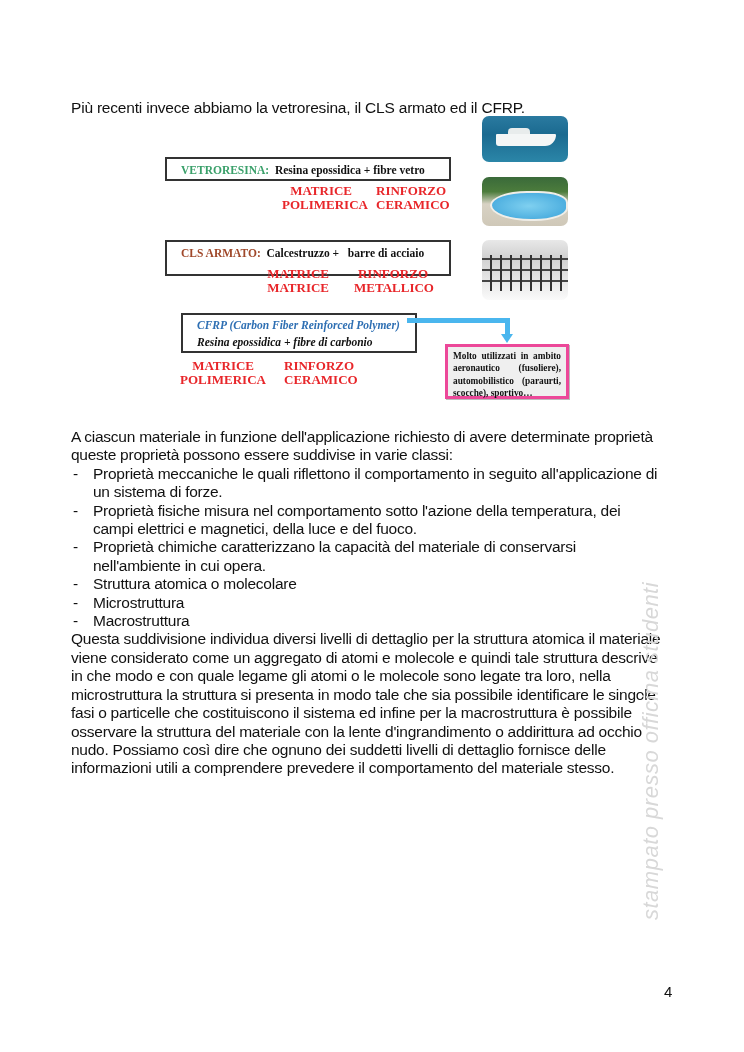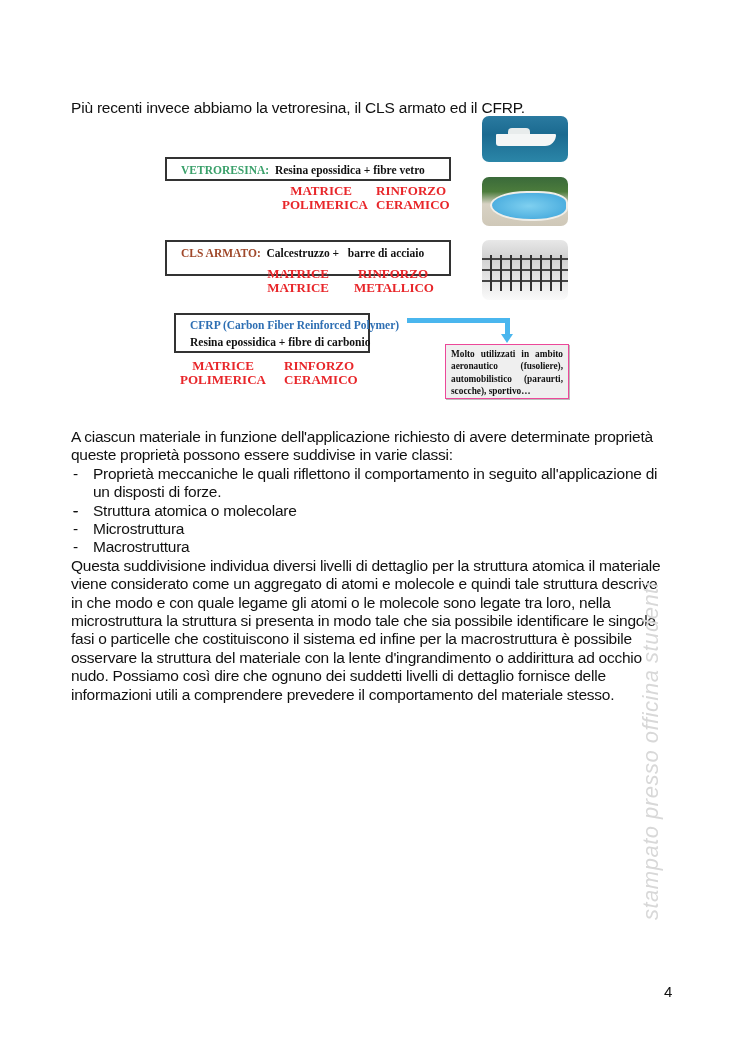--- a/index.html
+++ b/index.html
@@ -59,21 +59,21 @@
       position: absolute; left: 505px; top: 318px; width: 5px; height: 18px;
       background: #4ab6ee;
     }
     .arrow-head {
       position: absolute; left: 501px; top: 334px; width: 0; height: 0;
       border-left: 6.5px solid transparent; border-right: 6.5px solid transparent;
       border-top: 9px solid #4ab6ee;
     }
     .notebox {
       position: absolute; left: 445px; top: 344px; width: 124px; height: 55px;
-      box-sizing: border-box; border: 1px solid #ec4899; background: #efefef;
+      box-sizing: border-box; border: 3px solid #ec4899; background: #efefef;
       font-size: 9.3px; line-height: 12.3px; padding: 3px 5px; color: #111;
       box-shadow: 1px 1px 0 #bbb; text-align: justify;
     }
     .body {
       position: absolute; left: 71px; top: 428px; width: 590px;
       font-size: 15.5px; line-height: 18.4px; letter-spacing: -0.25px;
     }
     .body p { margin: 0; }
     .body .li { position: relative; padding-left: 22px; margin: 0; }
     .body .li .dash { position: absolute; left: 2px; top: 0; }
@@ -120,44 +120,44 @@
 </div>
 <div class="lbl serif" style="left:259px; top:267px; width:70px;">
   <div>MATRICE</div>
   <div>MATRICE</div>
 </div>
 <div class="lbl serif" style="left:354px; top:267px; width:74px;">
   <div>RINFORZO</div>
   <div>METALLICO</div>
 </div>
 
-<div class="defbox serif" style="left:174px; top:313px; width:196px; height:40px; line-height:17px;">
+<div class="defbox serif" style="left:181px; top:313px; width:236px; height:40px; line-height:17px;font-style:italic;">
   <div class="term-blue">CFRP (Carbon Fiber Reinforced Polymer)</div>
   <div>Resina epossidica + fibre di carbonio</div>
 </div>
 <div class="lbl serif" style="left:180px; top:359px; width:74px;">
   <div>MATRICE</div>
   <div>POLIMERICA</div>
 </div>
 <div class="lbl serif" style="left:284px; top:359px; width:70px;">
   <div>RINFORZO</div>
   <div>CERAMICO</div>
 </div>
 
 <div class="arrow-h"></div>
 <div class="arrow-v"></div>
 <div class="arrow-head"></div>
 
 <div class="notebox serif">Molto utilizzati in ambito aeronautico (fusoliere), automobilistico (paraurti, scocche), sportivo…</div>
 
 <div class="body">
   <p>A ciascun materiale in funzione dell'applicazione richiesto di avere determinate proprietà queste proprietà possono essere suddivise in varie classi:</p>
-  <div class="li"><span class="dash">-</span><span>Proprietà meccaniche le quali riflettono il comportamento in seguito all'applicazione di un disposti di forze.</span></div>
-  <div class="li"><span class="dash">-</span></div>
-  <div class="li"><span class="dash">-</span></div>
+  <div class="li"><span class="dash">-</span><span>Proprietà meccaniche le quali riflettono il comportamento in seguito all'applicazione di un sistema di forze.</span></div>
+  <div class="li"><span class="dash">-</span><span>Proprietà fisiche misura nel comportamento sotto l'azione della temperatura, dei campi elettrici e magnetici, della luce e del fuoco.</span></div>
+  <div class="li"><span class="dash">-</span><span>Proprietà chimiche caratterizzano la capacità del materiale di conservarsi nell'ambiente in cui opera.</span></div>
   <div class="li"><span class="dash">-</span><span>Struttura atomica o molecolare</span></div>
   <div class="li"><span class="dash">-</span><span>Microstruttura</span></div>
   <div class="li"><span class="dash">-</span><span>Macrostruttura</span></div>
   <p>Questa suddivisione individua diversi livelli di dettaglio per la struttura atomica il materiale viene considerato come un aggregato di atomi e molecole e quindi tale struttura descrive in che modo e con quale legame gli atomi o le molecole sono legate tra loro, nella microstruttura la struttura si presenta in modo tale che sia possibile identificare le singole fasi o particelle che costituiscono il sistema ed infine per la macrostruttura è possibile osservare la struttura del materiale con la lente d'ingrandimento o addirittura ad occhio nudo. Possiamo così dire che ognuno dei suddetti livelli di dettaglio fornisce delle informazioni utili a comprendere prevedere il comportamento del materiale stesso.</p>
 </div>
 
 <div class="watermark">stampato presso officina studenti</div>
 <div class="pagenum">4</div>
 
 </body></html>

